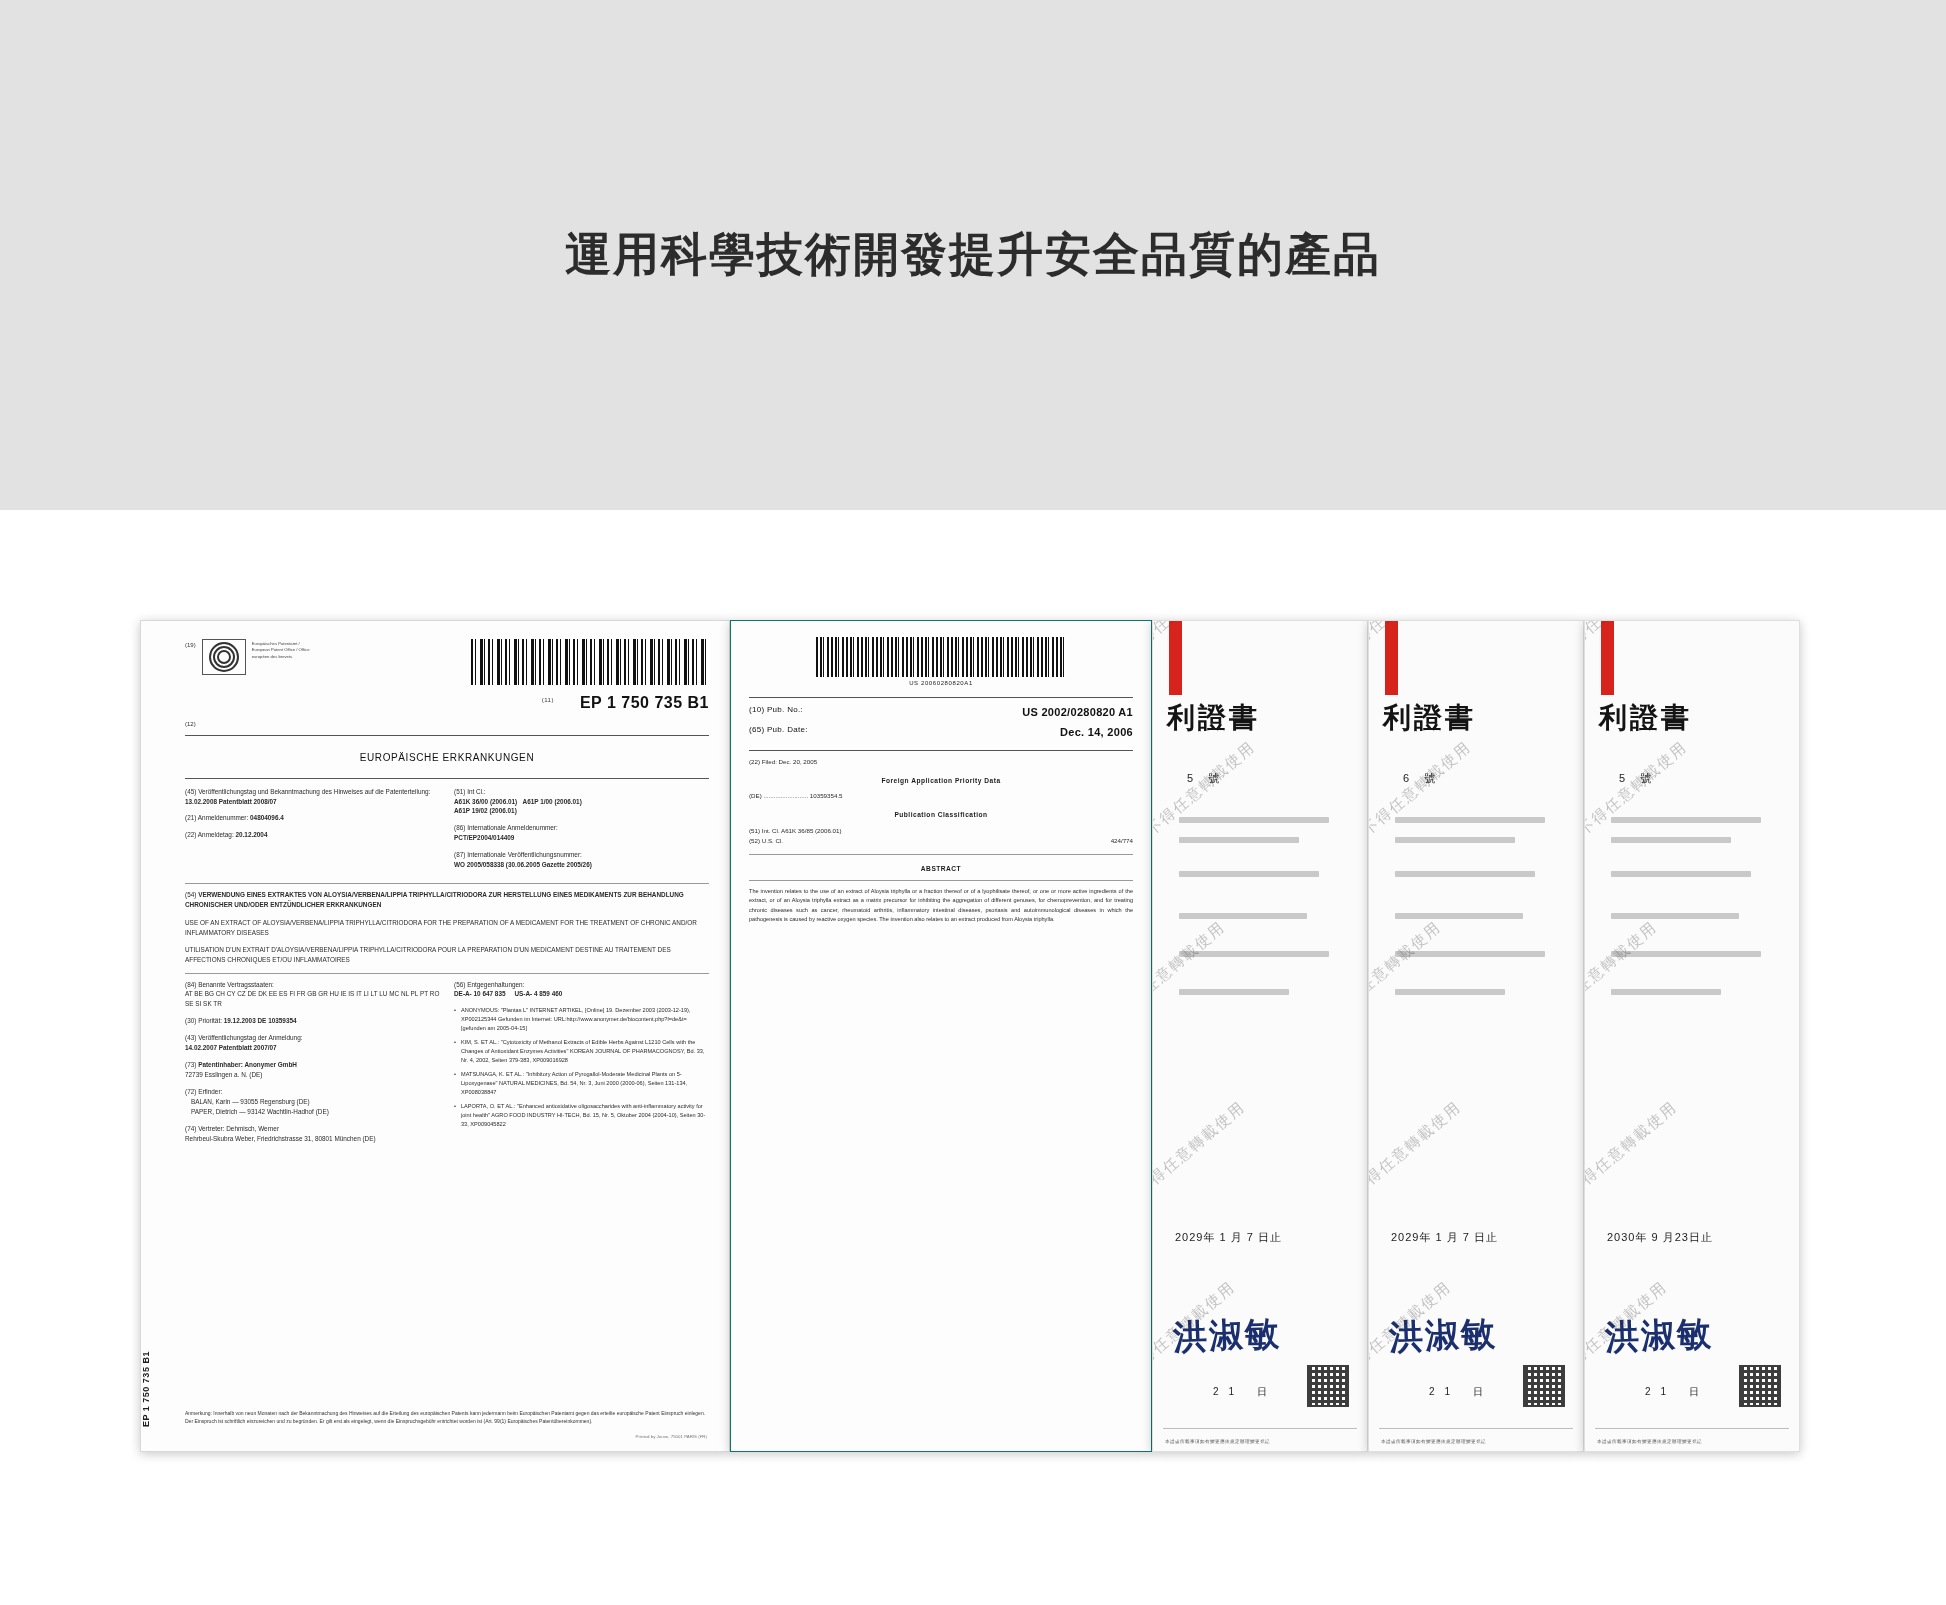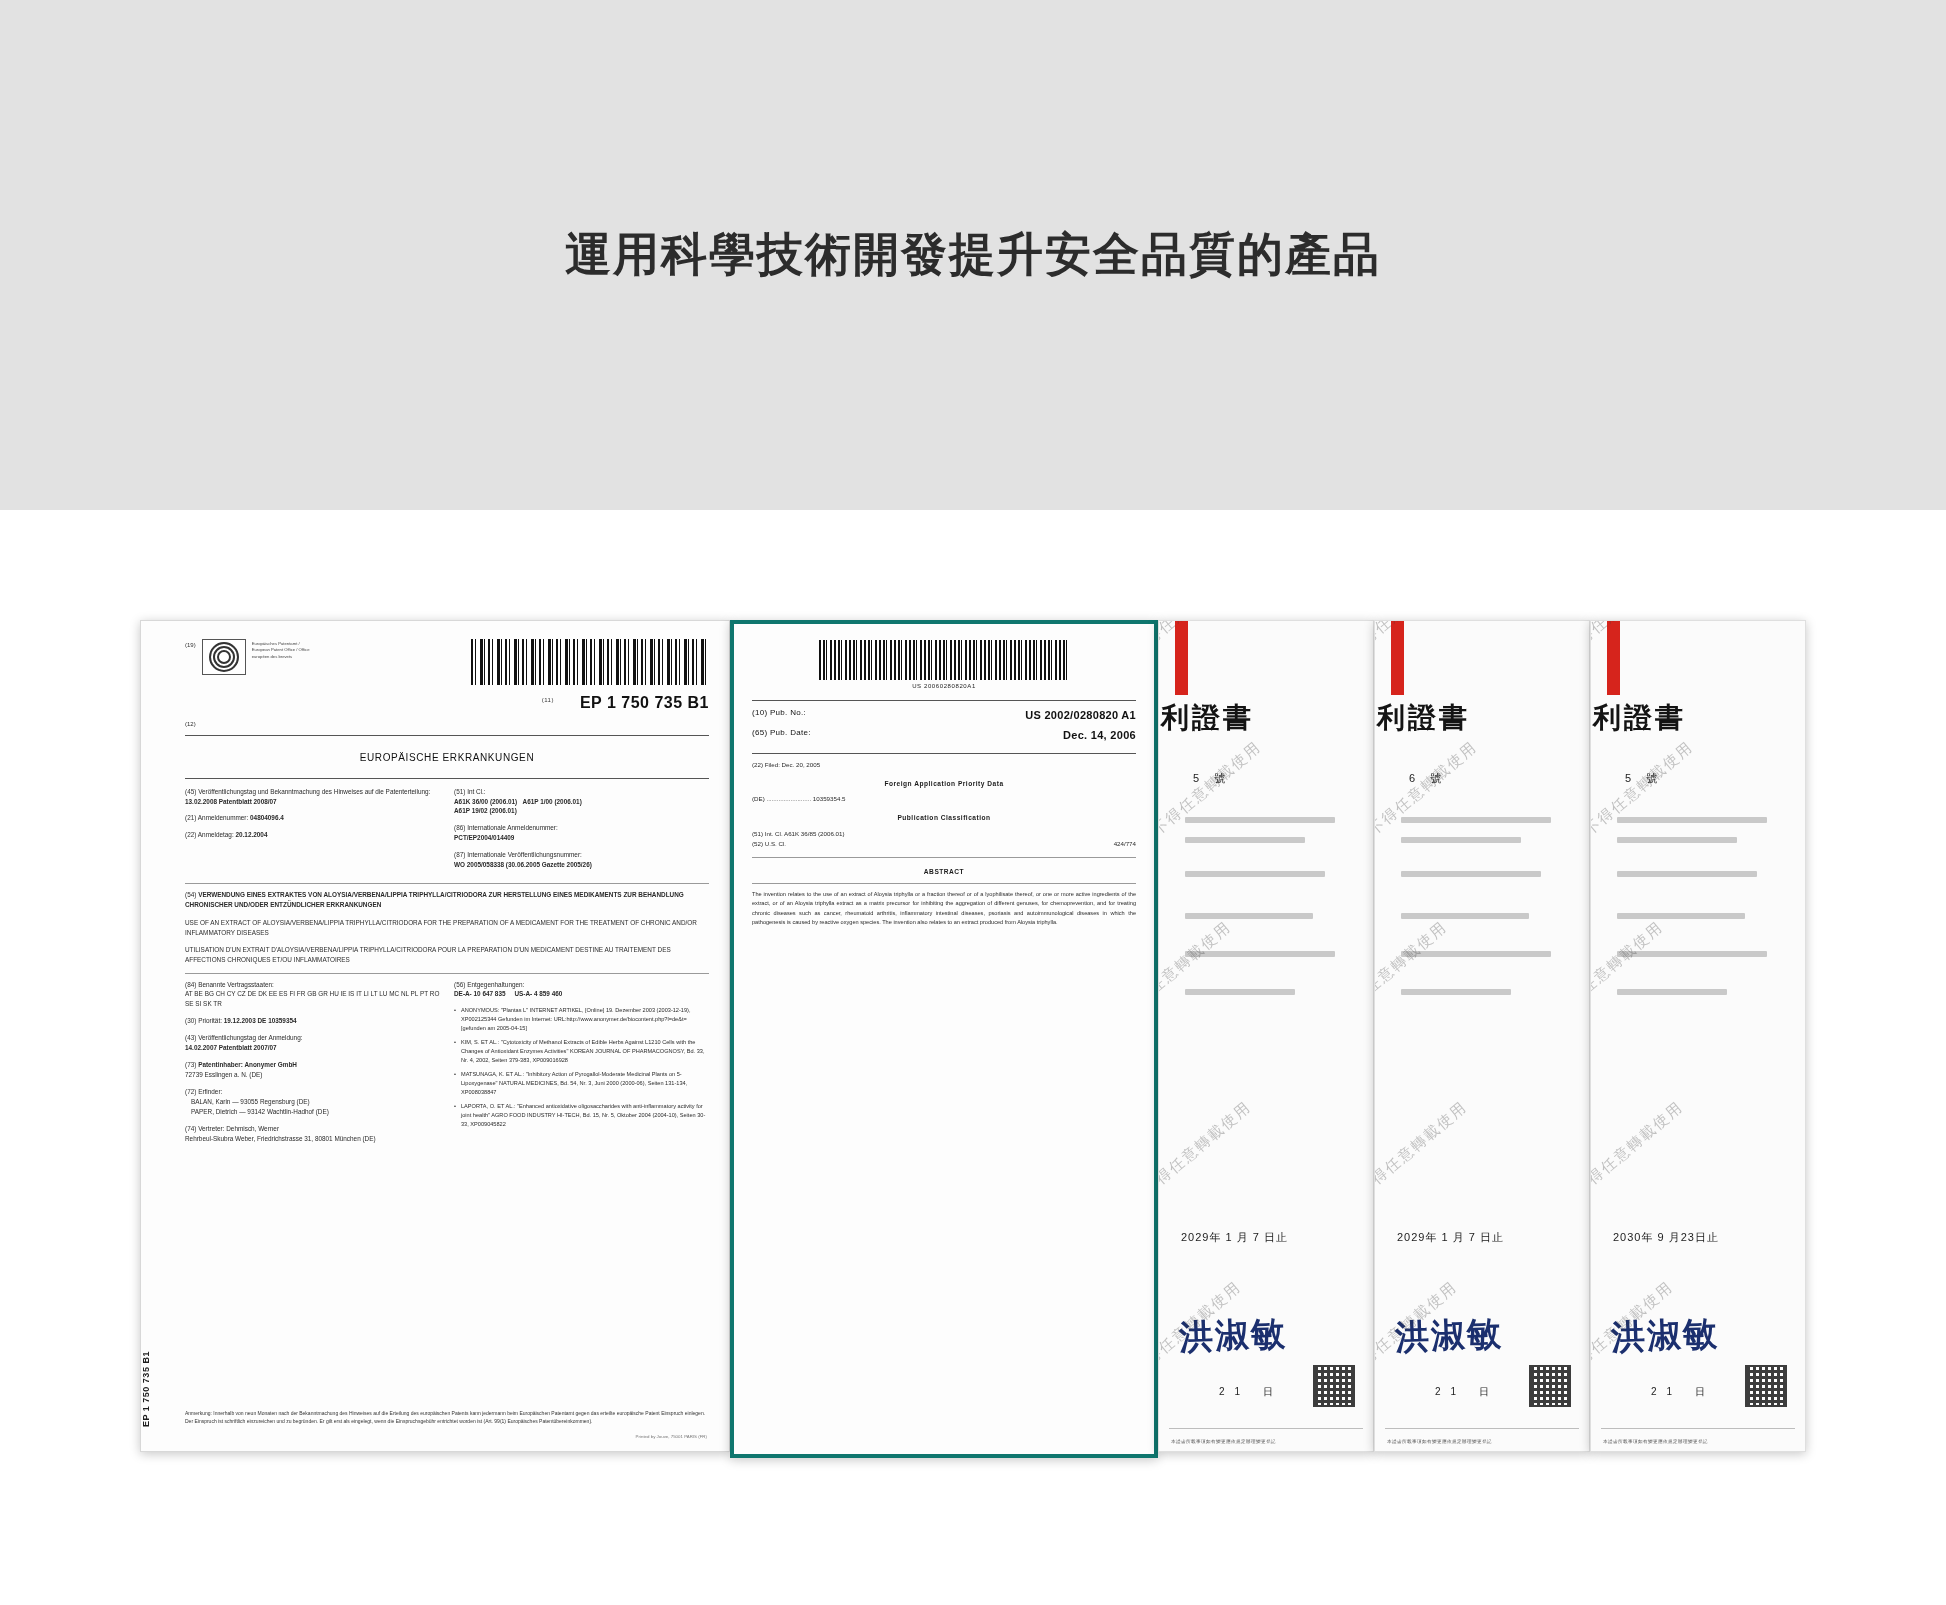--- a/index.html
+++ b/index.html
@@ -207,21 +207,21 @@
     right: 22px;
     bottom: 10px;
     font-size: 4.4px;
     color: #777;
   }
 
   
   .cert-us {
     width: 420px;
     height: 830px;
-    border: 4px solid #0f766e;
+    border: 1px solid #0f766e;
     padding: 0;
   }
   .us-inner {
     position: absolute;
     inset: 0;
     padding: 16px 18px;
     box-sizing: border-box;
     font-size: 6.2px;
     line-height: 1.6;
     color: #2a2a2a;
@@ -277,21 +277,21 @@
   .tw-redbar {
     position: absolute;
     left: 16px;
     top: 0;
     width: 13px;
     height: 74px;
     background: #d6241c;
   }
   .tw-title {
     position: absolute;
-    left: 2px;
+    left: 14px;
     top: 78px;
     font-size: 28px;
     font-weight: bold;
     color: #141414;
     letter-spacing: 3px;
     font-family: "DejaVu Sans", sans-serif;
   }
   .tw-numline {
     position: absolute;
     left: 34px;

